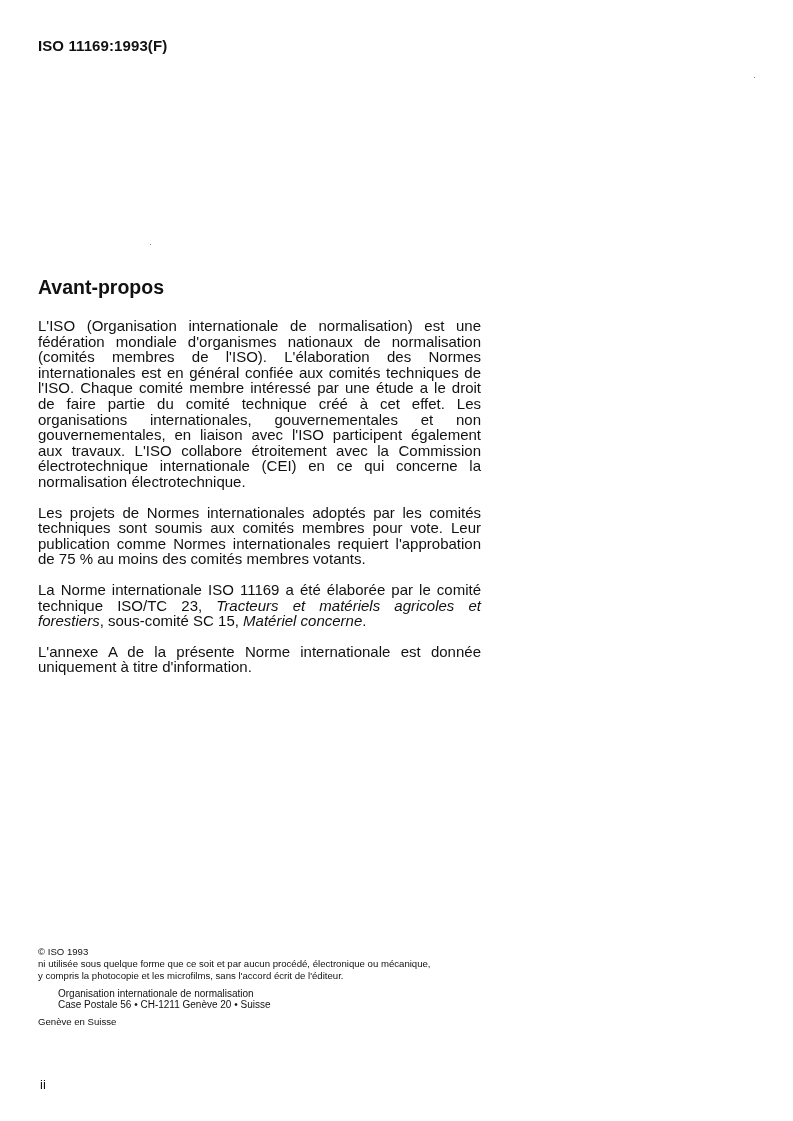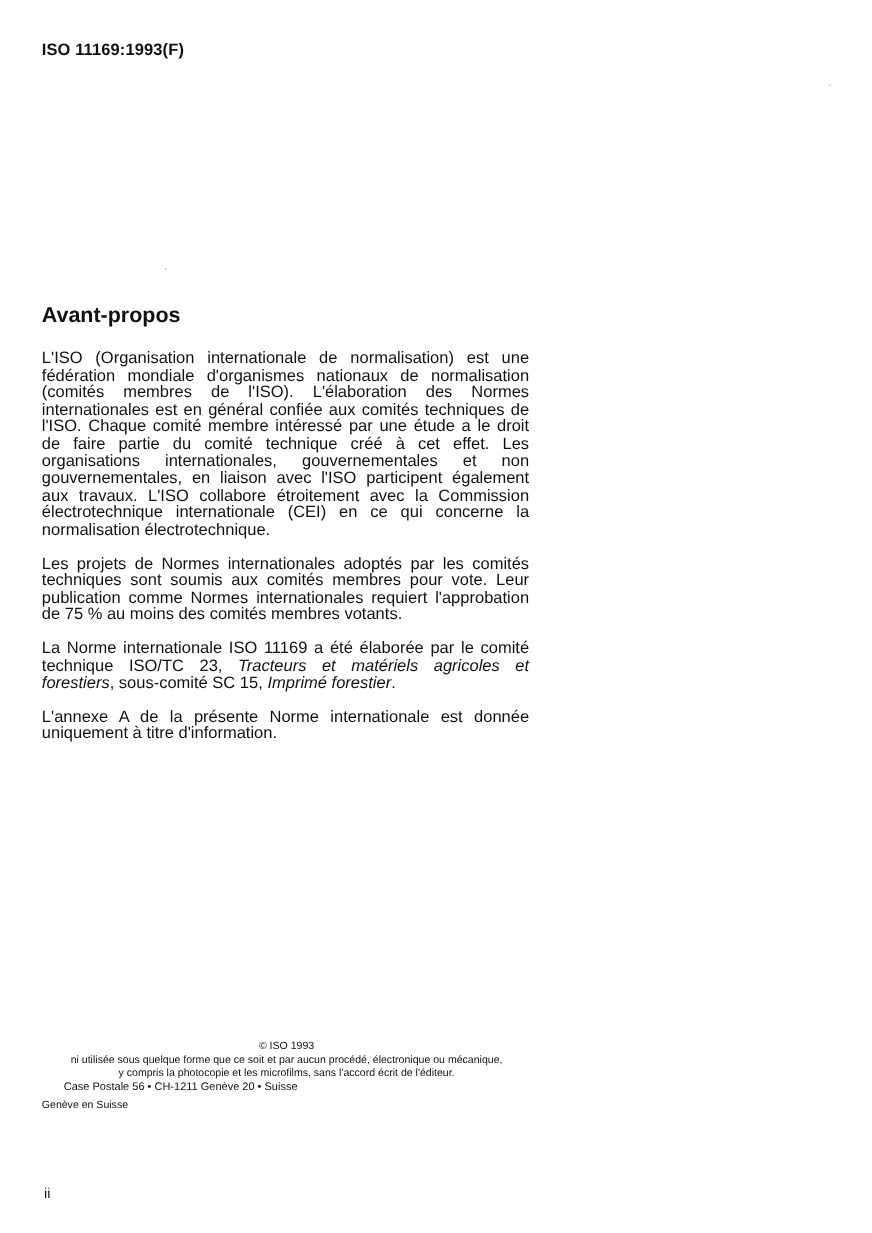--- a/index.html
+++ b/index.html
@@ -4,45 +4,46 @@
   <style>
     html, body { margin: 0; padding: 0; background: #ffffff; }
     body { width: 793px; height: 1121px; position: relative; overflow: hidden;
            font-family: "Liberation Sans", sans-serif; color: #111; }
     .header { position: absolute; left: 38px; top: 37px; font-weight: bold; font-size: 15px; letter-spacing: 0.1px; }
     .title { position: absolute; left: 38px; top: 276px; font-weight: bold; font-size: 19.5px; }
     .content { position: absolute; left: 38px; top: 318px; width: 443px; font-size: 15px; line-height: 15.6px; text-align: justify; }
     .content p { margin: 0 0 15px 0; }
     .content i { font-style: italic; }
     .copyright { position: absolute; left: 38px; top: 946px; width: 445px; font-size: 9.6px; line-height: 12.2px; }
-    .copyright .line { display: block; white-space: nowrap; text-align: center; }
+    .copyright .line { display: block; white-space: nowrap; }
     .copyright .indent { padding-left: 20px; display: block; font-size: 10px; line-height: 11.5px; }
     .copyright .addr { margin-top: 5px; }
     .copyright .printed { margin-top: 5px; display: block; }
     .pagenum { position: absolute; left: 40px; top: 1077px; font-size: 13px; }
     .speck { position: absolute; width: 1px; height: 1px; background: #888; }
   </style>
 </head>
 <body>
 
 <div class="header">ISO 11169:1993(F)</div>
 
 <div class="speck" style="left:754px; top:77px;"></div>
 <div class="speck" style="left:150px; top:244px;"></div>
 
 <div class="title">Avant-propos</div>
 
 <div class="content">
   <p>L'ISO (Organisation internationale de normalisation) est une fédération mondiale d'organismes nationaux de normalisation (comités membres de l'ISO). L'élaboration des Normes internationales est en général confiée aux comités techniques de l'ISO. Chaque comité membre intéressé par une étude a le droit de faire partie du comité technique créé à cet effet. Les organisations internationales, gouvernementales et non gouvernementales, en liaison avec l'ISO participent également aux travaux. L'ISO collabore étroitement avec la Commission électrotechnique internationale (CEI) en ce qui concerne la normalisation électrotechnique.</p>
   <p>Les projets de Normes internationales adoptés par les comités techniques sont soumis aux comités membres pour vote. Leur publication comme Normes internationales requiert l'approbation de 75 % au moins des comités membres votants.</p>
-  <p><span>La Norme internationale ISO 11169 a été élaborée par le comité technique ISO/TC 23, </span><i>Tracteurs et matériels agricoles et forestiers</i><span>, sous-comité SC 15, </span><i>Imprimé forestier</i><span>.</span></p>
+  <p><span>La Norme internationale ISO 11169 a été élaborée par le comité technique ISO/TC 23, </span><i>Tracteurs et matériels agricoles et forestiers</i><span>, sous-comité SC 15, </span><i>Matériel concerne</i><span>.</span></p>
   <p>L'annexe A de la présente Norme internationale est donnée uniquement à titre d'information.</p>
 </div>
 
 <div class="copyright">
   <span class="line">©  ISO  1993</span>
   <span class="line">ni utilisée sous quelque forme que ce soit et par aucun procédé, électronique ou mécanique,</span>
   <span class="line">y compris la photocopie et les microfilms, sans l'accord écrit de l'éditeur.</span>
+  <span class="indent addr">Organisation internationale de normalisation</span>
   <span class="indent">Case Postale 56 • CH-1211 Genève 20 • Suisse</span>
   <span class="printed">Genève en Suisse</span>
 </div>
 
 <div class="pagenum">ii</div>
 
 </body></html>

